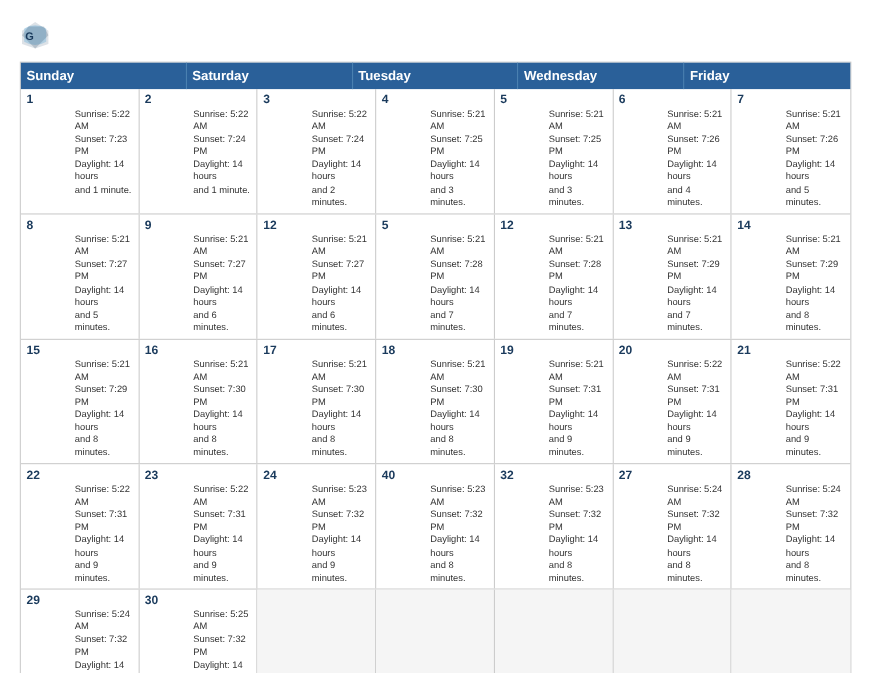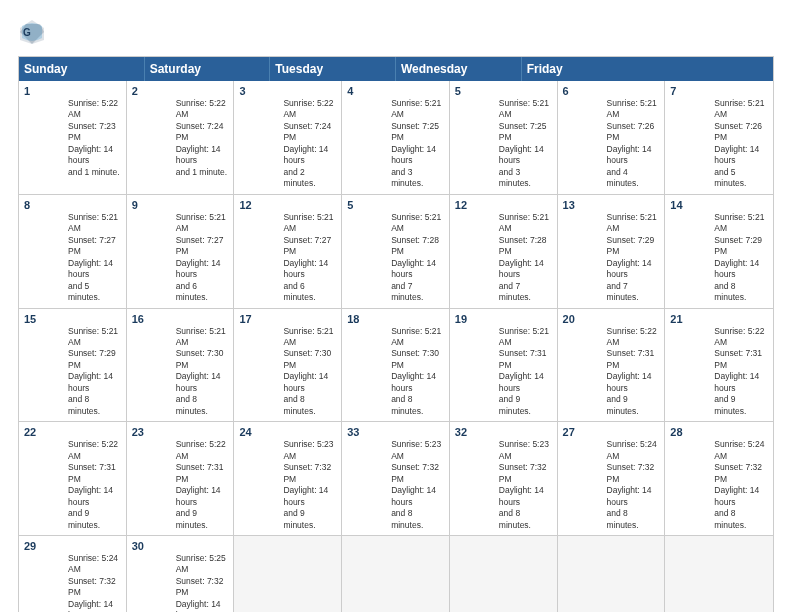--- a/index.html
+++ b/index.html
@@ -55,21 +55,21 @@
       color: #444;
     }
     .calendar {
       flex: 1;
       display: flex;
       flex-direction: column;
       border: 1px solid #ccc;
     }
     .cal-header {
       display: grid;
-      grid-template-columns: repeat(6, 1fr);
+      grid-template-columns: repeat(5, 1fr);
       background: #2a6099;
     }
     .cal-header-cell {
       color: #fff;
       font-size: 12px;
       font-weight: bold;
       padding: 5px 5px;
       text-align: left;
       border-right: 1px solid #4a80b0;
     }
@@ -239,21 +239,21 @@
           </div>
           <div class="cal-cell">
             <span class="day-num">23</span>
             <div class="cell-text">Sunrise: 5:22 AM<br>Sunset: 7:31 PM<br>Daylight: 14 hours<br>and 9 minutes.</div>
           </div>
           <div class="cal-cell">
             <span class="day-num">24</span>
             <div class="cell-text">Sunrise: 5:23 AM<br>Sunset: 7:32 PM<br>Daylight: 14 hours<br>and 9 minutes.</div>
           </div>
           <div class="cal-cell">
-            <span class="day-num">33</span>
+            <span class="day-num">40</span>
             <div class="cell-text">Sunrise: 5:23 AM<br>Sunset: 7:32 PM<br>Daylight: 14 hours<br>and 8 minutes.</div>
           </div>
           <div class="cal-cell">
             <span class="day-num">32</span>
             <div class="cell-text">Sunrise: 5:23 AM<br>Sunset: 7:32 PM<br>Daylight: 14 hours<br>and 8 minutes.</div>
           </div>
           <div class="cal-cell">
             <span class="day-num">27</span>
             <div class="cell-text">Sunrise: 5:24 AM<br>Sunset: 7:32 PM<br>Daylight: 14 hours<br>and 8 minutes.</div>
           </div>

